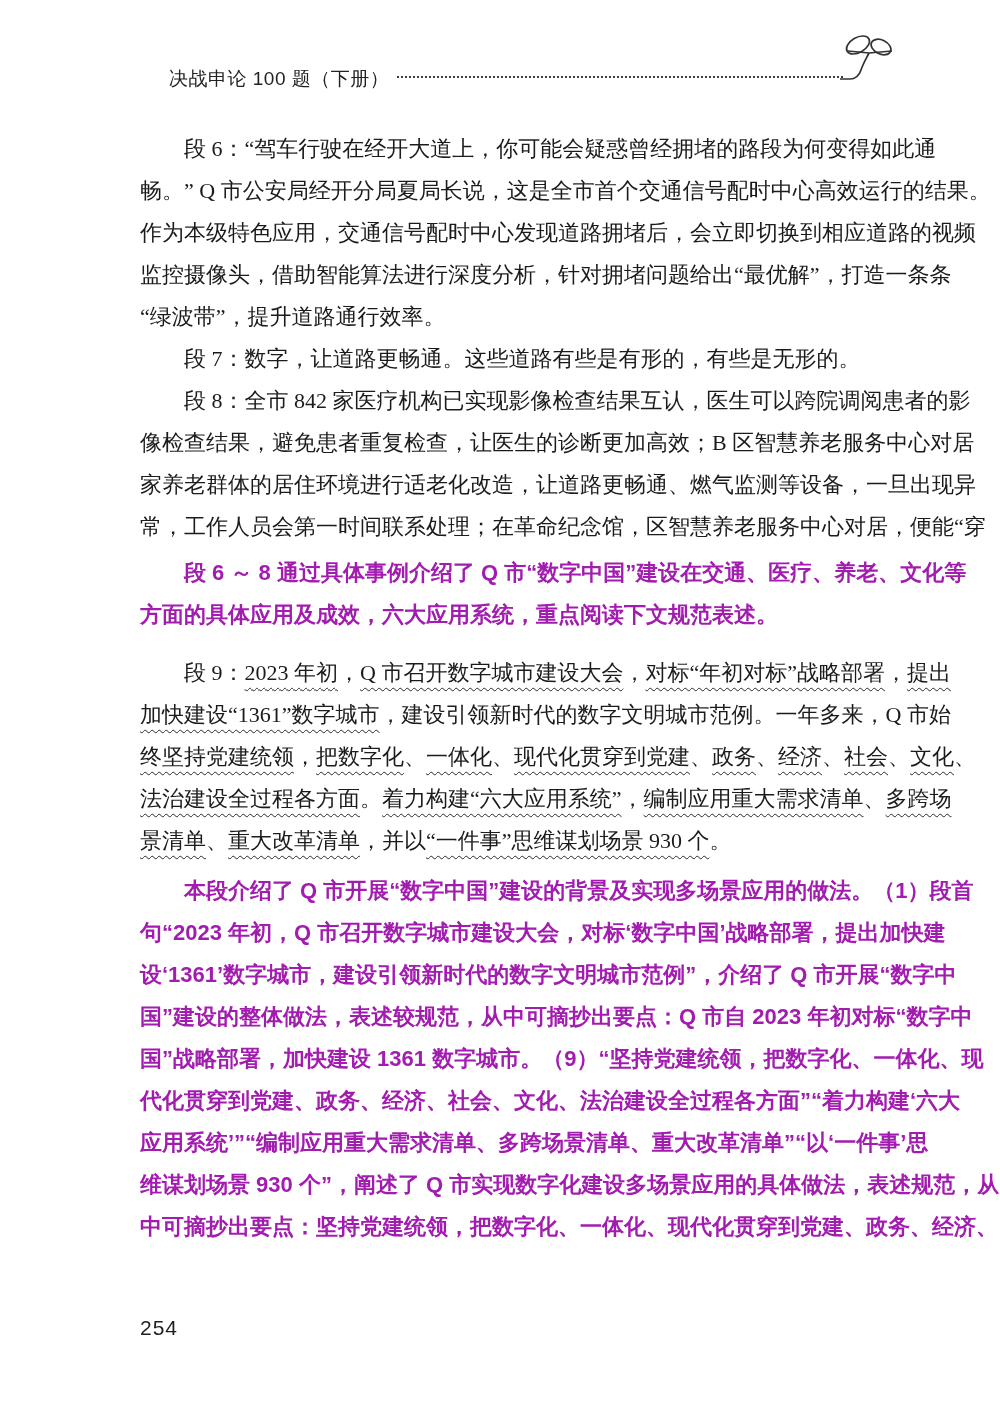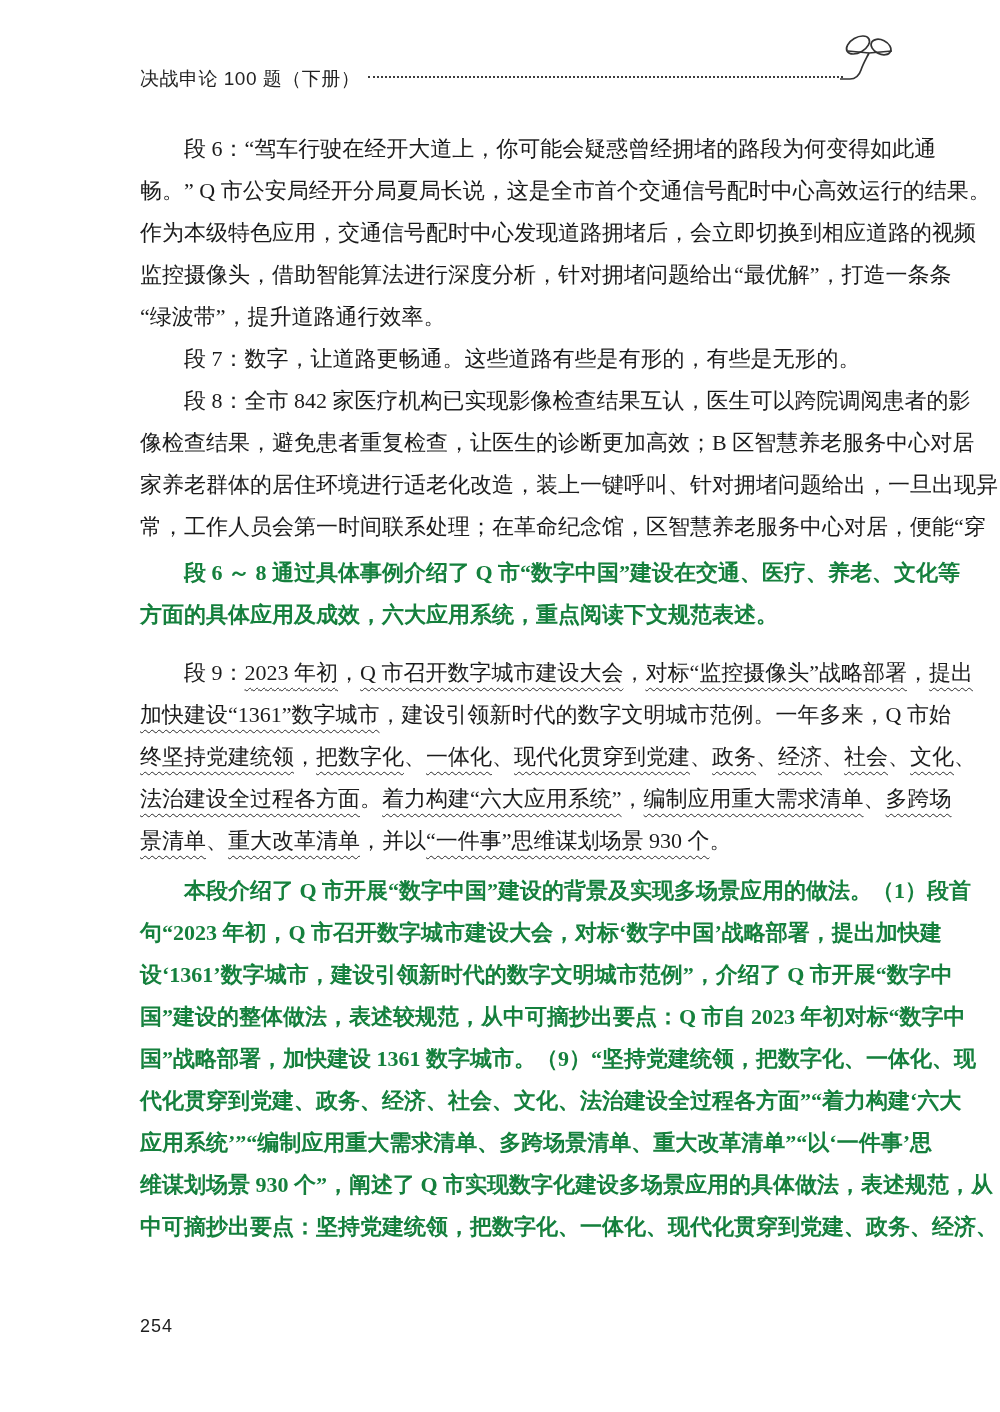--- a/index.html
+++ b/index.html
@@ -10,34 +10,35 @@
   }
   
   .page-header{
     position:absolute;top:42px;left:140px;width:758px;height:50px;
     display:flex;align-items:flex-end;
   }
   .book-title{
     font-family:"Liberation Sans","DejaVu Sans",sans-serif;
     font-size:19px;line-height:26px;color:#222;white-space:nowrap;
     letter-spacing:.5px;
+    margin-left:29px;
   }
   .header-rule{
     flex:1;height:0;border-bottom:2px dotted #3c3c3c;
     margin:0 0 14px 8px;
   }
   .leaf-svg{display:block;margin:0 0 9px -3px;}
   
   .doc-body{
     position:absolute;top:128px;left:140px;width:752px;
   }
   .para{margin:0;}
   .para.commentary{
-    font-family:Liberation Serif, serif;
-    font-weight:600;color:#15803d;
+    font-family:Liberation Sans, sans-serif;
+    font-weight:600;color:#a21caf;
   }
   .para.source{font-family:"Liberation Serif","DejaVu Serif",serif;}
   .gap-small{margin-top:4px;}
   .gap-mid{margin-top:8px;}
   .gap-large{margin-top:16px;}
   .line{
     height:42px;line-height:42px;font-size:22px;
     text-align:justify;text-align-last:justify;
     white-space:nowrap;
   }
@@ -47,21 +48,21 @@
     text-decoration-line:underline;
     text-decoration-style:wavy;
     text-decoration-thickness:1px;
     text-decoration-color:#2a2a2a;
     text-underline-offset:7px;
   }
   
   .page-number{
     position:absolute;left:140px;top:1316px;
     font-family:"Liberation Sans","DejaVu Sans",sans-serif;
-    font-size:18px;color:#1e1e1e;letter-spacing:1px;
+    font-size:21px;color:#1e1e1e;letter-spacing:1px;
   }
 </style>
 </head>
 <body>
 
 <header class="page-header">
   <span class="book-title">决战申论 100 题（下册）</span>
   <span class="header-rule"></span>
   <svg class="leaf-svg" width="58" height="60" viewBox="0 0 58 60" fill="none" xmlns="http://www.w3.org/2000/svg">
     <path d="M0 56 H10 C16 56 19 53 21 47 C23 41 26 36 29 30" stroke="#333" stroke-width="1.7" fill="none"></path>
@@ -78,29 +79,29 @@
       <div class="line"><span>作为本级特色应用，交通信号配时中心发现道路拥堵后，会立即切换到相应道路的视频</span></div>
       <div class="line"><span>监控摄像头，借助智能算法进行深度分析，针对拥堵问题给出“最优解”，打造一条条</span></div>
       <div class="line para-end"><span>“绿波带”，提升道路通行效率。</span></div>
     </div>
     <div class="para source">
       <div class="line indent para-end"><span>段 7：数字，让道路更畅通。这些道路有些是有形的，有些是无形的。</span></div>
     </div>
     <div class="para source">
       <div class="line indent"><span>段 8：全市 842 家医疗机构已实现影像检查结果互认，医生可以跨院调阅患者的影</span></div>
       <div class="line"><span>像检查结果，避免患者重复检查，让医生的诊断更加高效；B 区智慧养老服务中心对居</span></div>
-      <div class="line"><span>家养老群体的居住环境进行适老化改造，装上一键呼叫、针对拥堵问题给出，一旦出现异</span></div>
+      <div class="line"><span>家养老群体的居住环境进行适老化改造，让道路更畅通、燃气监测等设备，一旦出现异</span></div>
       <div class="line"><span>常，工作人员会第一时间联系处理；在革命纪念馆，区智慧养老服务中心对居，便能“穿</span></div>
     </div>
     <div class="para commentary gap-small">
       <div class="line indent"><span>段 6 ～ 8 通过具体事例介绍了 Q 市“数字中国”建设在交通、医疗、养老、文化等</span></div>
       <div class="line para-end"><span>方面的具体应用及成效，六大应用系统，重点阅读下文规范表述。</span></div>
     </div>
     <div class="para source gap-large">
-      <div class="line indent"><span>段 9：</span><span class="wavy">2023 年初</span><span>，</span><span class="wavy">Q 市召开数字城市建设大会</span><span>，</span><span class="wavy">对标“监控摄像头”战略部署</span><span>，</span><span class="wavy">提出</span></div>
+      <div class="line indent"><span>段 9：</span><span class="wavy">2023 年初</span><span>，</span><span class="wavy">Q 市召开数字城市建设大会</span><span>，</span><span class="wavy">对标“年初对标”战略部署</span><span>，</span><span class="wavy">提出</span></div>
       <div class="line"><span class="wavy">加快建设“1361”数字城市</span><span>，建设引领新时代的数字文明城市范例。一年多来，Q 市始</span></div>
       <div class="line"><span class="wavy">终坚持党建统领</span><span>，</span><span class="wavy">把数字化</span><span>、</span><span class="wavy">一体化</span><span>、</span><span class="wavy">现代化贯穿到党建</span><span>、</span><span class="wavy">政务</span><span>、</span><span class="wavy">经济</span><span>、</span><span class="wavy">社会</span><span>、</span><span class="wavy">文化</span><span>、</span></div>
       <div class="line"><span class="wavy">法治建设全过程各方面</span><span>。</span><span class="wavy">着力构建“六大应用系统”</span><span>，</span><span class="wavy">编制应用重大需求清单</span><span>、</span><span class="wavy">多跨场</span></div>
       <div class="line para-end"><span class="wavy">景清单</span><span>、</span><span class="wavy">重大改革清单</span><span>，并以</span><span class="wavy">“一件事”思维谋划场景 930 个</span><span>。</span></div>
     </div>
     <div class="para commentary gap-mid">
       <div class="line indent"><span>本段介绍了 Q 市开展“数字中国”建设的背景及实现多场景应用的做法。（1）段首</span></div>
       <div class="line"><span>句“2023 年初，Q 市召开数字城市建设大会，对标‘数字中国’战略部署，提出加快建</span></div>
       <div class="line"><span>设‘1361’数字城市，建设引领新时代的数字文明城市范例”，介绍了 Q 市开展“数字中</span></div>
       <div class="line"><span>国”建设的整体做法，表述较规范，从中可摘抄出要点：Q 市自 2023 年初对标“数字中</span></div>

